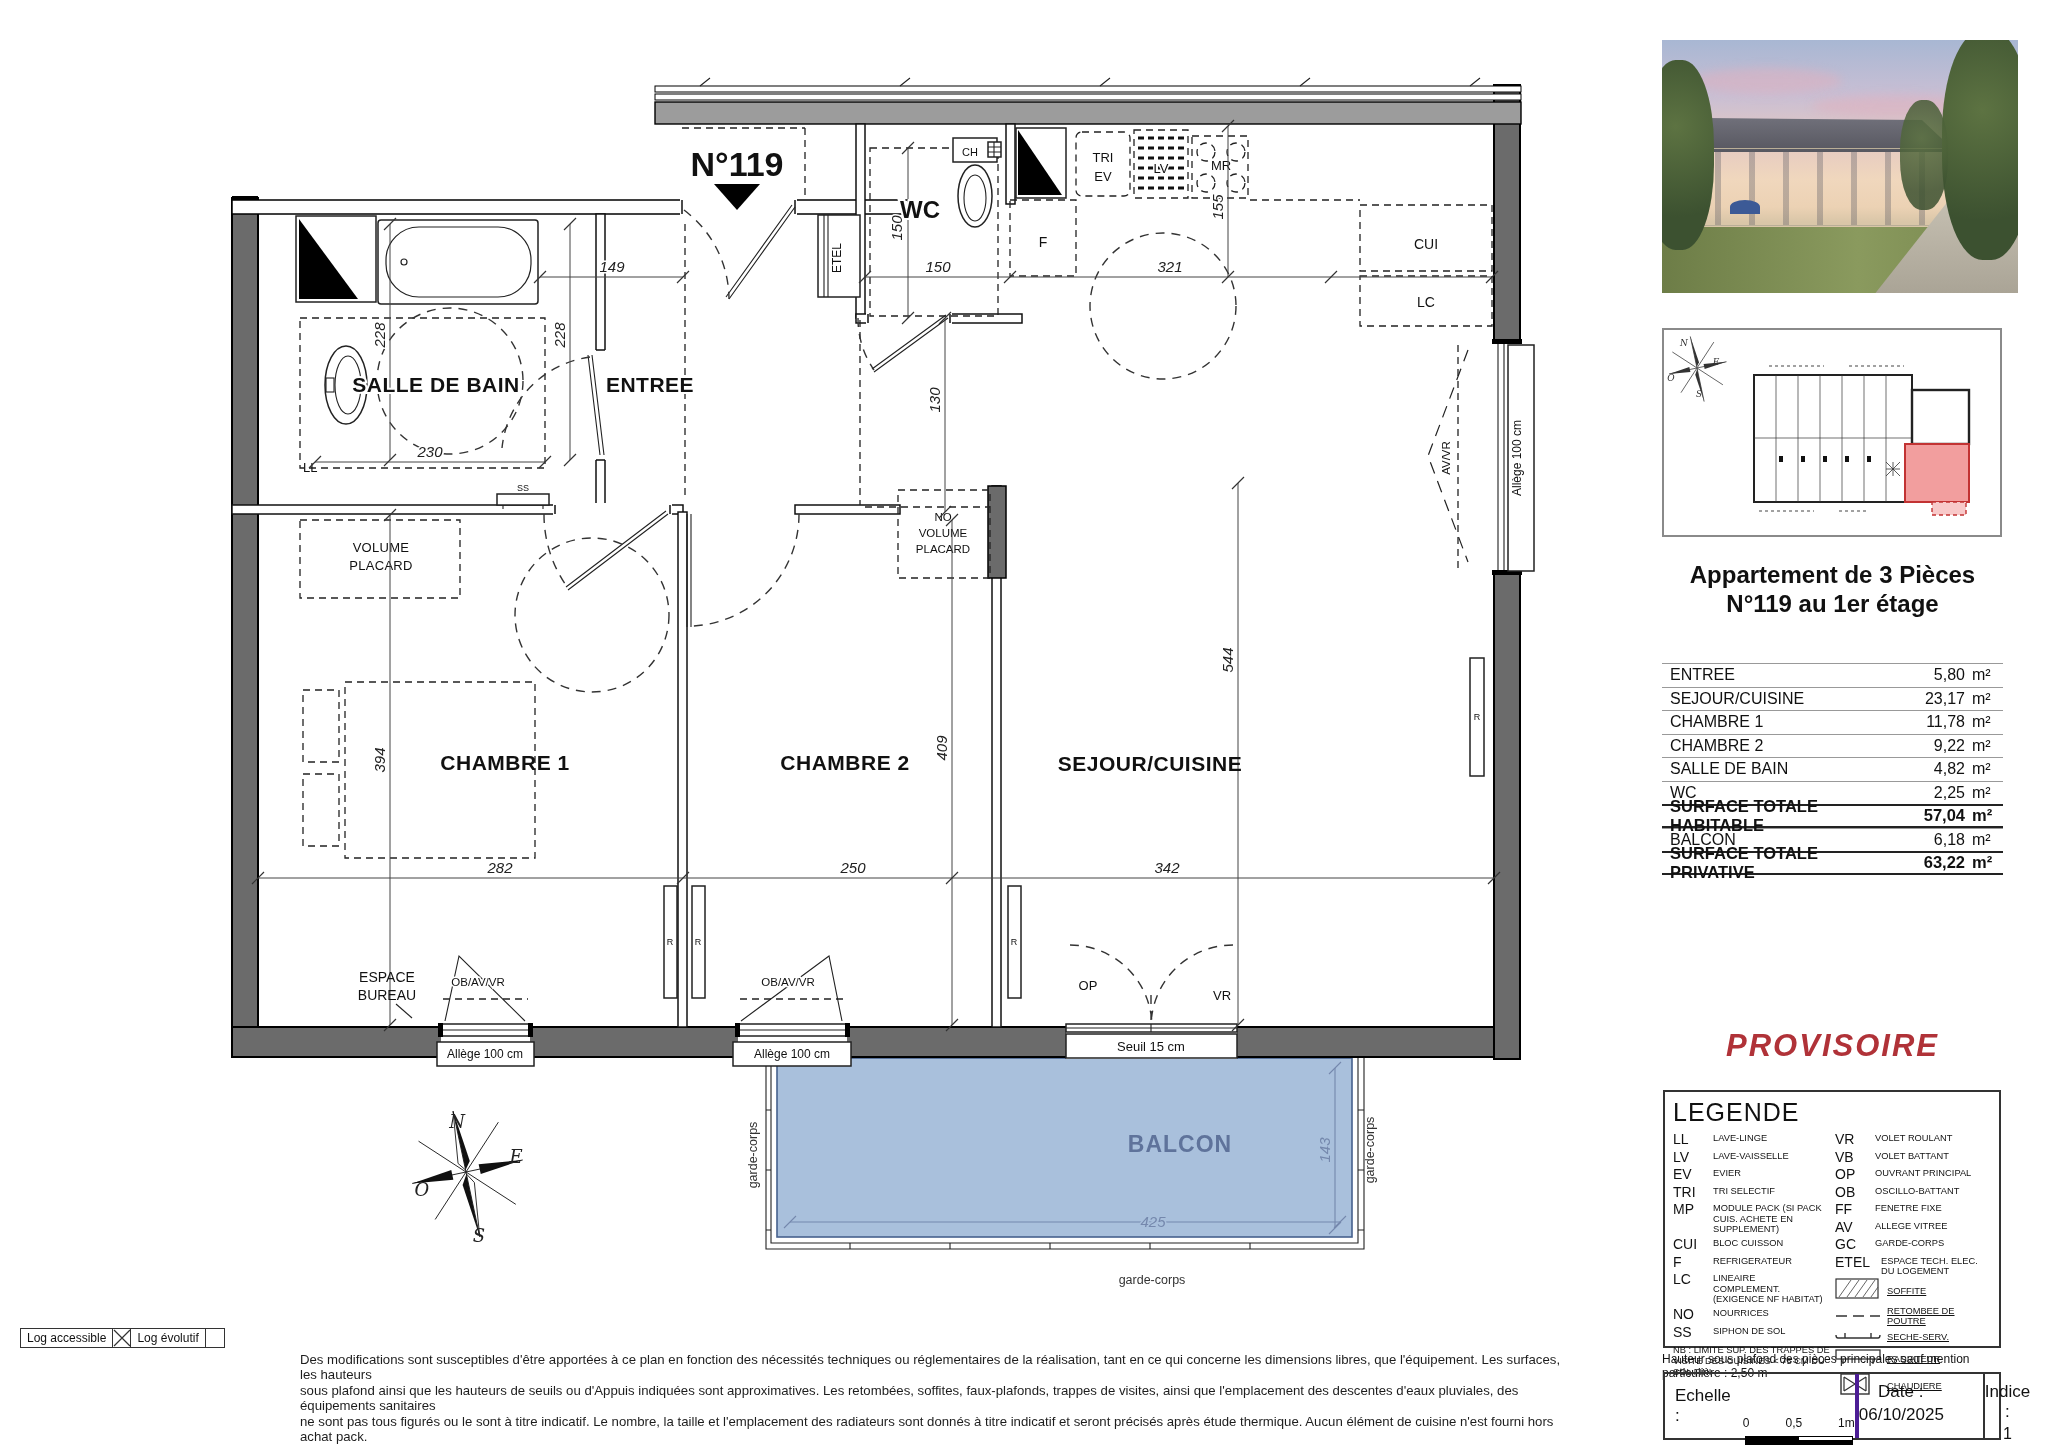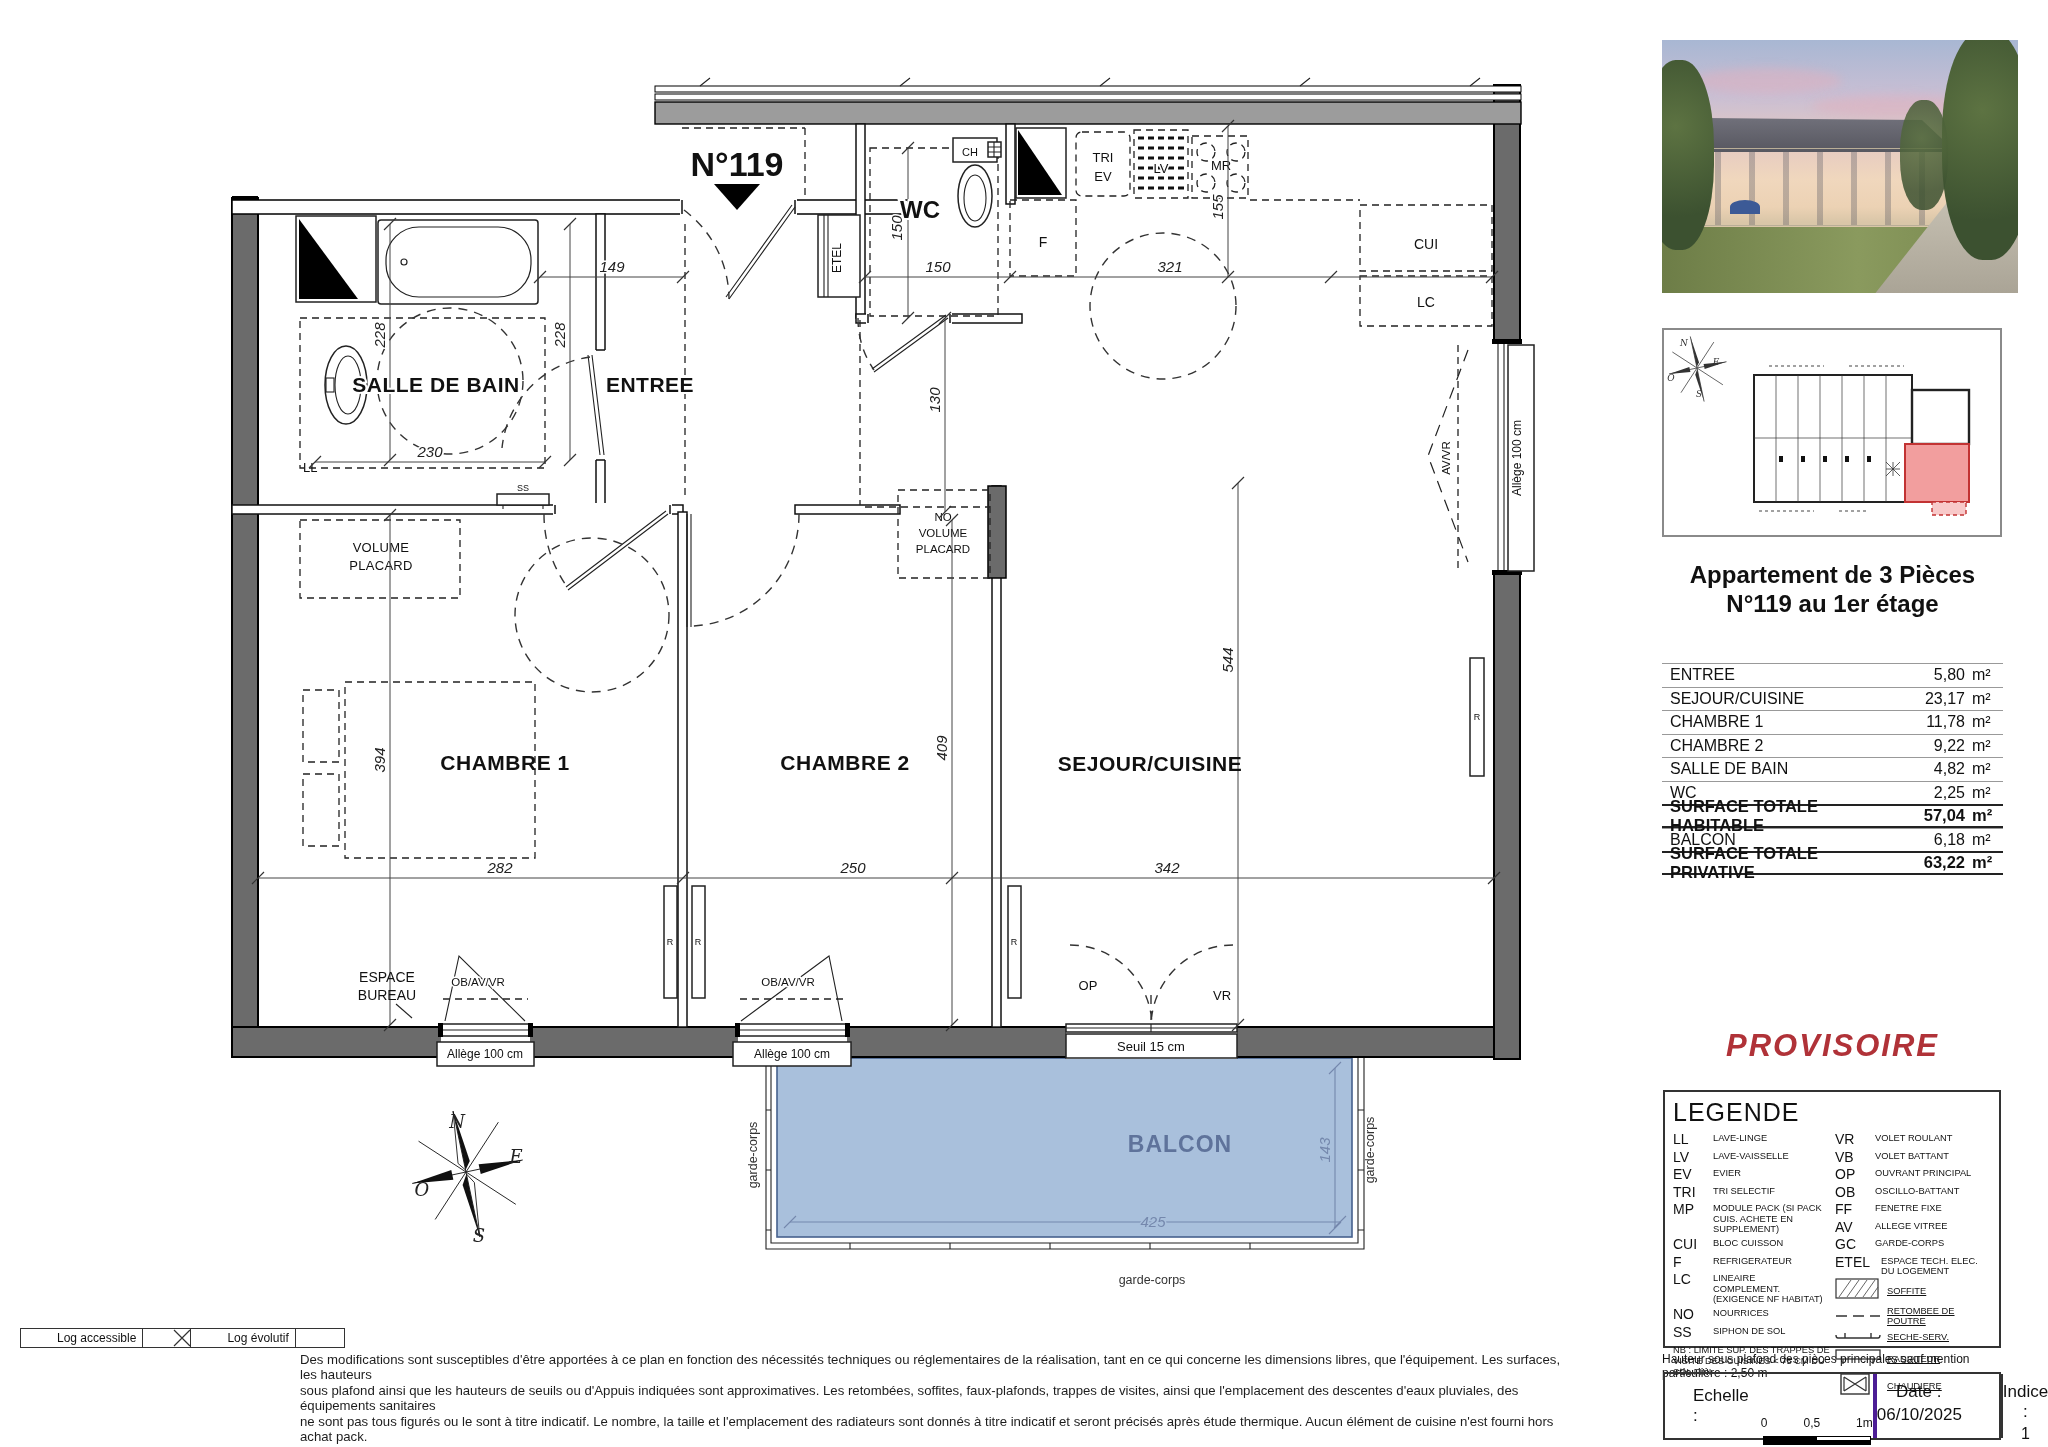--- a/index.html
+++ b/index.html
@@ -81,35 +81,35 @@
   .lrow .ab.wide { width:46px; }
   .lrow .lb { font-size:9.3px; line-height:10.5px; padding-top:2px; text-transform:uppercase; }
   .lsym { display:flex; align-items:center; margin-bottom:2px; }
   .lsym .ic { width:52px; flex:none; }
   .lsym .lb { font-size:9.3px;text-decoration:underline; }
   .leg-note { font-size:9.3px; line-height:11px; margin-top:5px; width:160px; }
 
   .hauteur { left:1662px; top:1352px; width:345px; font-size:12px; }
 
   .scalebox { left:1663px; top:1372px; width:338px; height:68px; border:2px solid #333; display:flex; }
-  .sc-ech { flex:1; display:flex; align-items:center; padding-left:28px; font-size:17px; }
+  .sc-ech { flex:1; display:flex; align-items:center; padding-left:10px; font-size:17px; }
   .sc-bar { width:118px; position:relative; margin-left:6px; }
   .sc-nums { position:absolute; top:10px; left:0; right:0; display:flex; justify-content:space-between; font-size:12px; }
   .sc-rect { position:absolute; top:30px; left:2px; width:108px; height:9px; border:1px solid #000; display:flex; }
   .sc-rect .b1 { width:54px; background:#000; }
   .sc-rect .b2 { width:54px; background:linear-gradient(180deg,#fff 50%,#000 50%); }
   .sc-date { width:88px; border-left:4px solid #4c1d95; text-align:center; padding-top:8px; }
   .sc-date .l1 { font-size:17px; }
   .sc-date .l2 { font-size:17px; margin-top:3px; }
   .sc-ind { width:72px; border-left:2px solid #333; text-align:center; padding-top:8px;margin-left:40px; }
   .sc-ind .l1 { font-size:17px; }
   .sc-ind .l2 { font-size:16px; margin-top:3px; }
 
   .logbox { left:20px; top:1328px; height:20px; display:flex; border:1px solid #333; }
-  .logbox .c { border-right:1px solid #333; font-size:12px; padding:2px 6px 0 6px;margin-left:30px; }
+  .logbox .c { border-right:1px solid #333; font-size:12px; padding:2px 6px 0 6px; }
   .logbox .c:last-child { border-right:none; }
   .logbox .cx { width:18px; position:relative; padding:0; }
   .logbox .cx svg { display:block; }
   .logbox .ce { width:18px; padding:0; }
 
   .disclaimer { left:300px; top:1352px; width:1275px; font-size:13.2px; line-height:15.4px; color:#1d1d1d; }
 </style>
 </head>
 <body>
 <div id="page">

